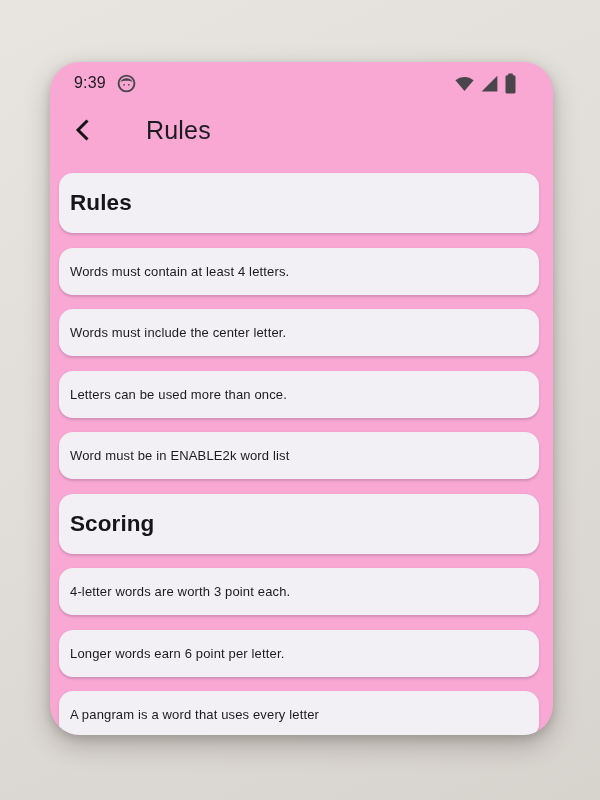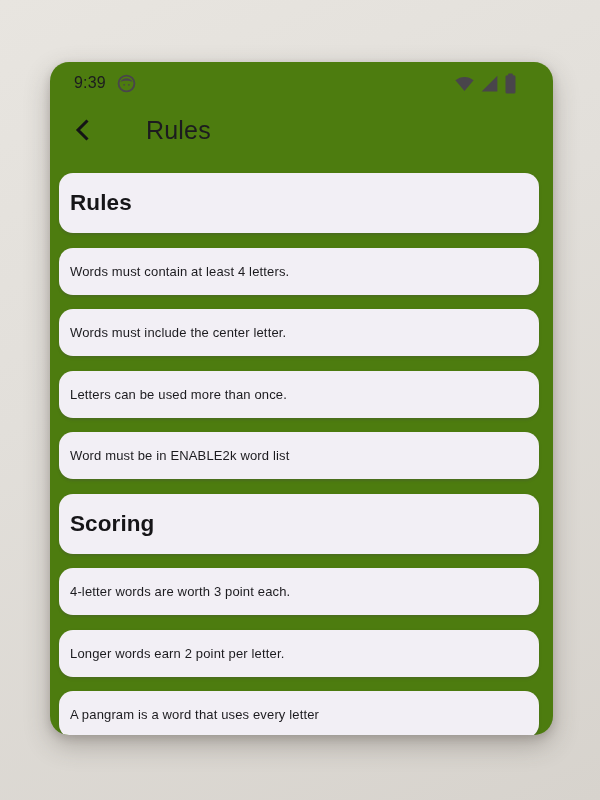--- a/index.html
+++ b/index.html
@@ -7,22 +7,22 @@
   body {
     font-family: "Liberation Sans", "DejaVu Sans", sans-serif;
     background: linear-gradient(155deg, #e8e5e0 0%, #e2dfda 40%, #d7d3cd 100%);
     position: relative;
     overflow: hidden;
   }
   .phone {
     position: absolute;
     left: 50px; top: 62px;
     width: 503px; height: 673px;
-    background: #4d7c0f;
-    border-radius: 19px;
+    background: #f9a8d4;
+    border-radius: 30px;
     overflow: hidden;
     box-shadow: 0 10px 26px rgba(60,52,45,0.30), 0 3px 8px rgba(60,52,45,0.18);
   }
   
   .statusbar {
     height: 36px;
     display: flex;
     align-items: center;
     padding: 6px 36px 0 24px;
   }
@@ -132,17 +132,17 @@
   </div>
 
   <div class="list">
     <div class="card header">Rules</div>
     <div class="card rule">Words must contain at least 4 letters.</div>
     <div class="card rule">Words must include the center letter.</div>
     <div class="card rule">Letters can be used more than once.</div>
     <div class="card rule">Word must be in ENABLE2k word list</div>
     <div class="card header">Scoring</div>
     <div class="card rule">4-letter words are worth 3 point each.</div>
-    <div class="card rule">Longer words earn 2 point per letter.</div>
+    <div class="card rule">Longer words earn 6 point per letter.</div>
     <div class="card rule">A pangram is a word that uses every letter</div>
   </div>
 
 </div>
 
 </body></html>

